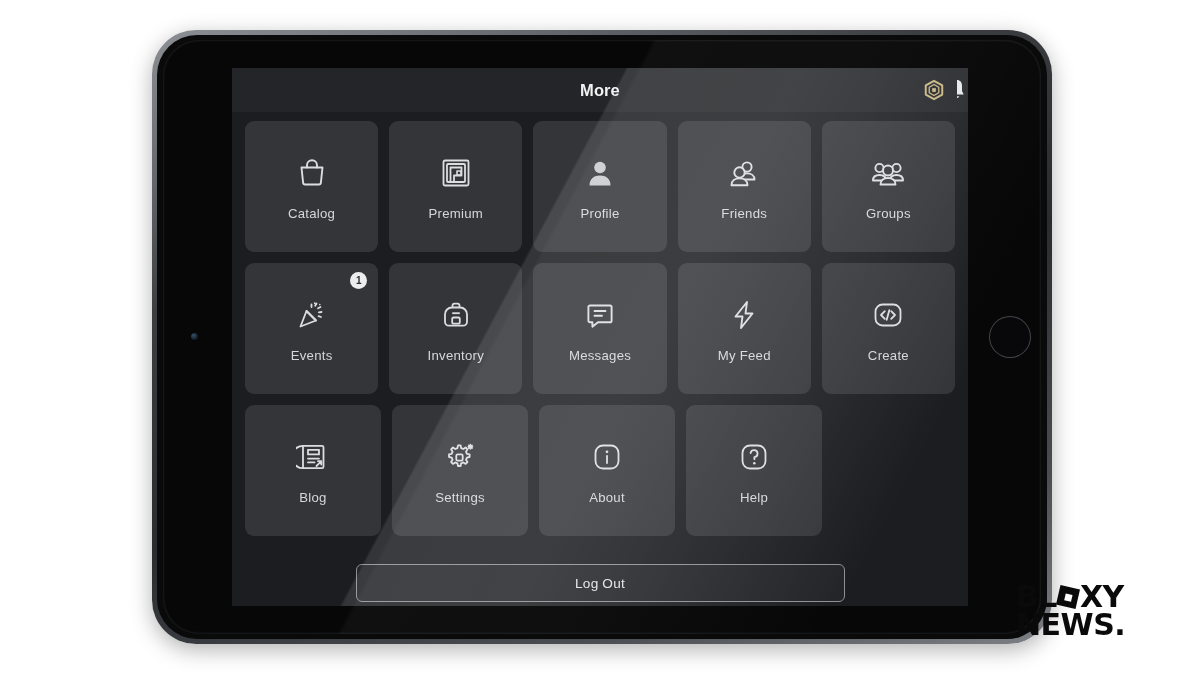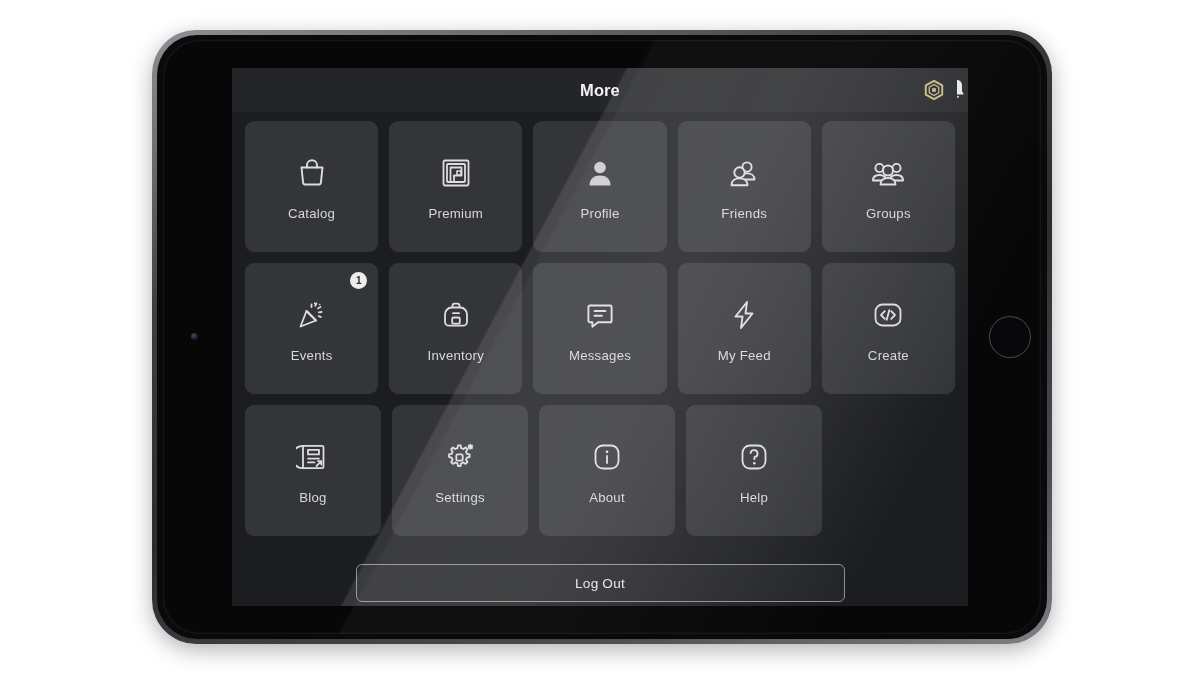--- a/index.html
+++ b/index.html
@@ -470,14 +470,22 @@
     <div class="logout-wrap">
       <button class="logout-btn">Log Out</button>
     </div>
   </div>
 
   <div class="bezel-glare"></div>
   <div class="glare">
     <div class="glare-main"></div>
   </div>
 
+  <div class="watermark">
+    <div class="wm-line">
+      <span>BL</span>
+      <span class="wm-o"></span>
+      <span>XY</span>
+    </div>
+    <div class="wm-line line2">NEWS.</div>
+  </div>
 
 </div>
 
 </body></html>

